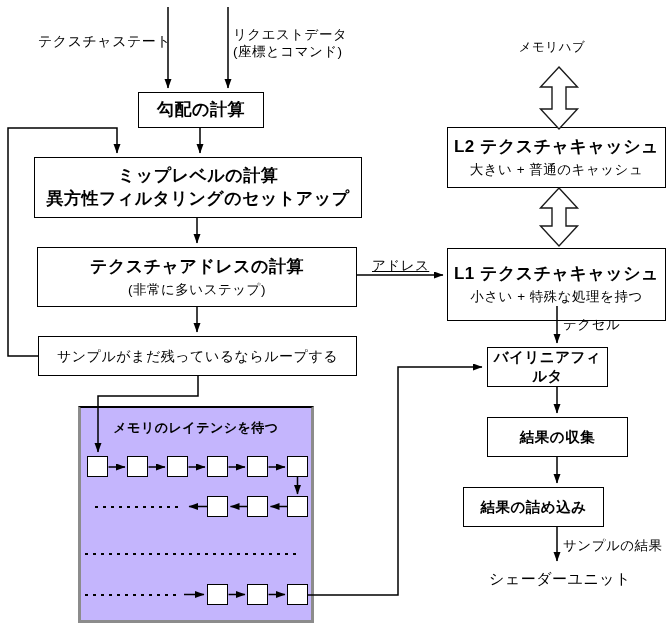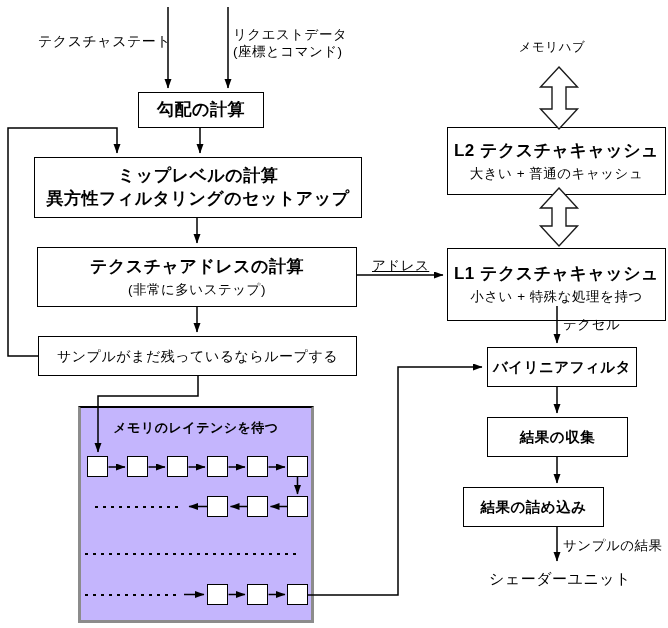--- a/index.html
+++ b/index.html
@@ -79,31 +79,31 @@
   <div class="sq" style="left:207px; top:584px;"></div>
   <div class="sq" style="left:247px; top:584px;"></div>
   <div class="sq" style="left:287px; top:584px;"></div>
 
   <div class="dots" style="left:95px; top:505.5px; width:85px;"></div>
   <div class="dots" style="left:85px; top:552.5px; width:214px;"></div>
   <div class="dots" style="left:85px; top:593.5px; width:95px;"></div>
 
   <div class="lbl" style="left:496px; top:39px; width:112px; text-align:center; font-size:12.5px;">メモリハブ</div>
 
-  <div class="box" style="left:447px; top:127px; width:219px; height:68px;">
+  <div class="box" style="left:447px; top:127px; width:219px; height:61px;">
     <span class="b-title">L2 テクスチャキャッシュ</span>
     <span class="b-sub">大きい + 普通のキャッシュ</span>
   </div>
 
   <div class="box" style="left:447px; top:248px; width:219px; height:73px;align-items:center;">
     <span class="b-title">L1 テクスチャキャッシュ</span>
     <span class="b-sub">小さい + 特殊な処理を持つ</span>
   </div>
 
-  <div class="box" style="left:487px; top:347px; width:150px; height:40px;">
+  <div class="box" style="left:487px; top:347px; width:121px; height:40px;">
     <span class="b-title-sm">バイリニアフィルタ</span>
   </div>
 
   <div class="box" style="left:487px; top:417px; width:141px; height:40px;">
     <span class="b-title-sm">結果の収集</span>
   </div>
 
   <div class="box" style="left:463px; top:487px; width:141px; height:40px;">
     <span class="b-title-sm">結果の詰め込み</span>
   </div>

